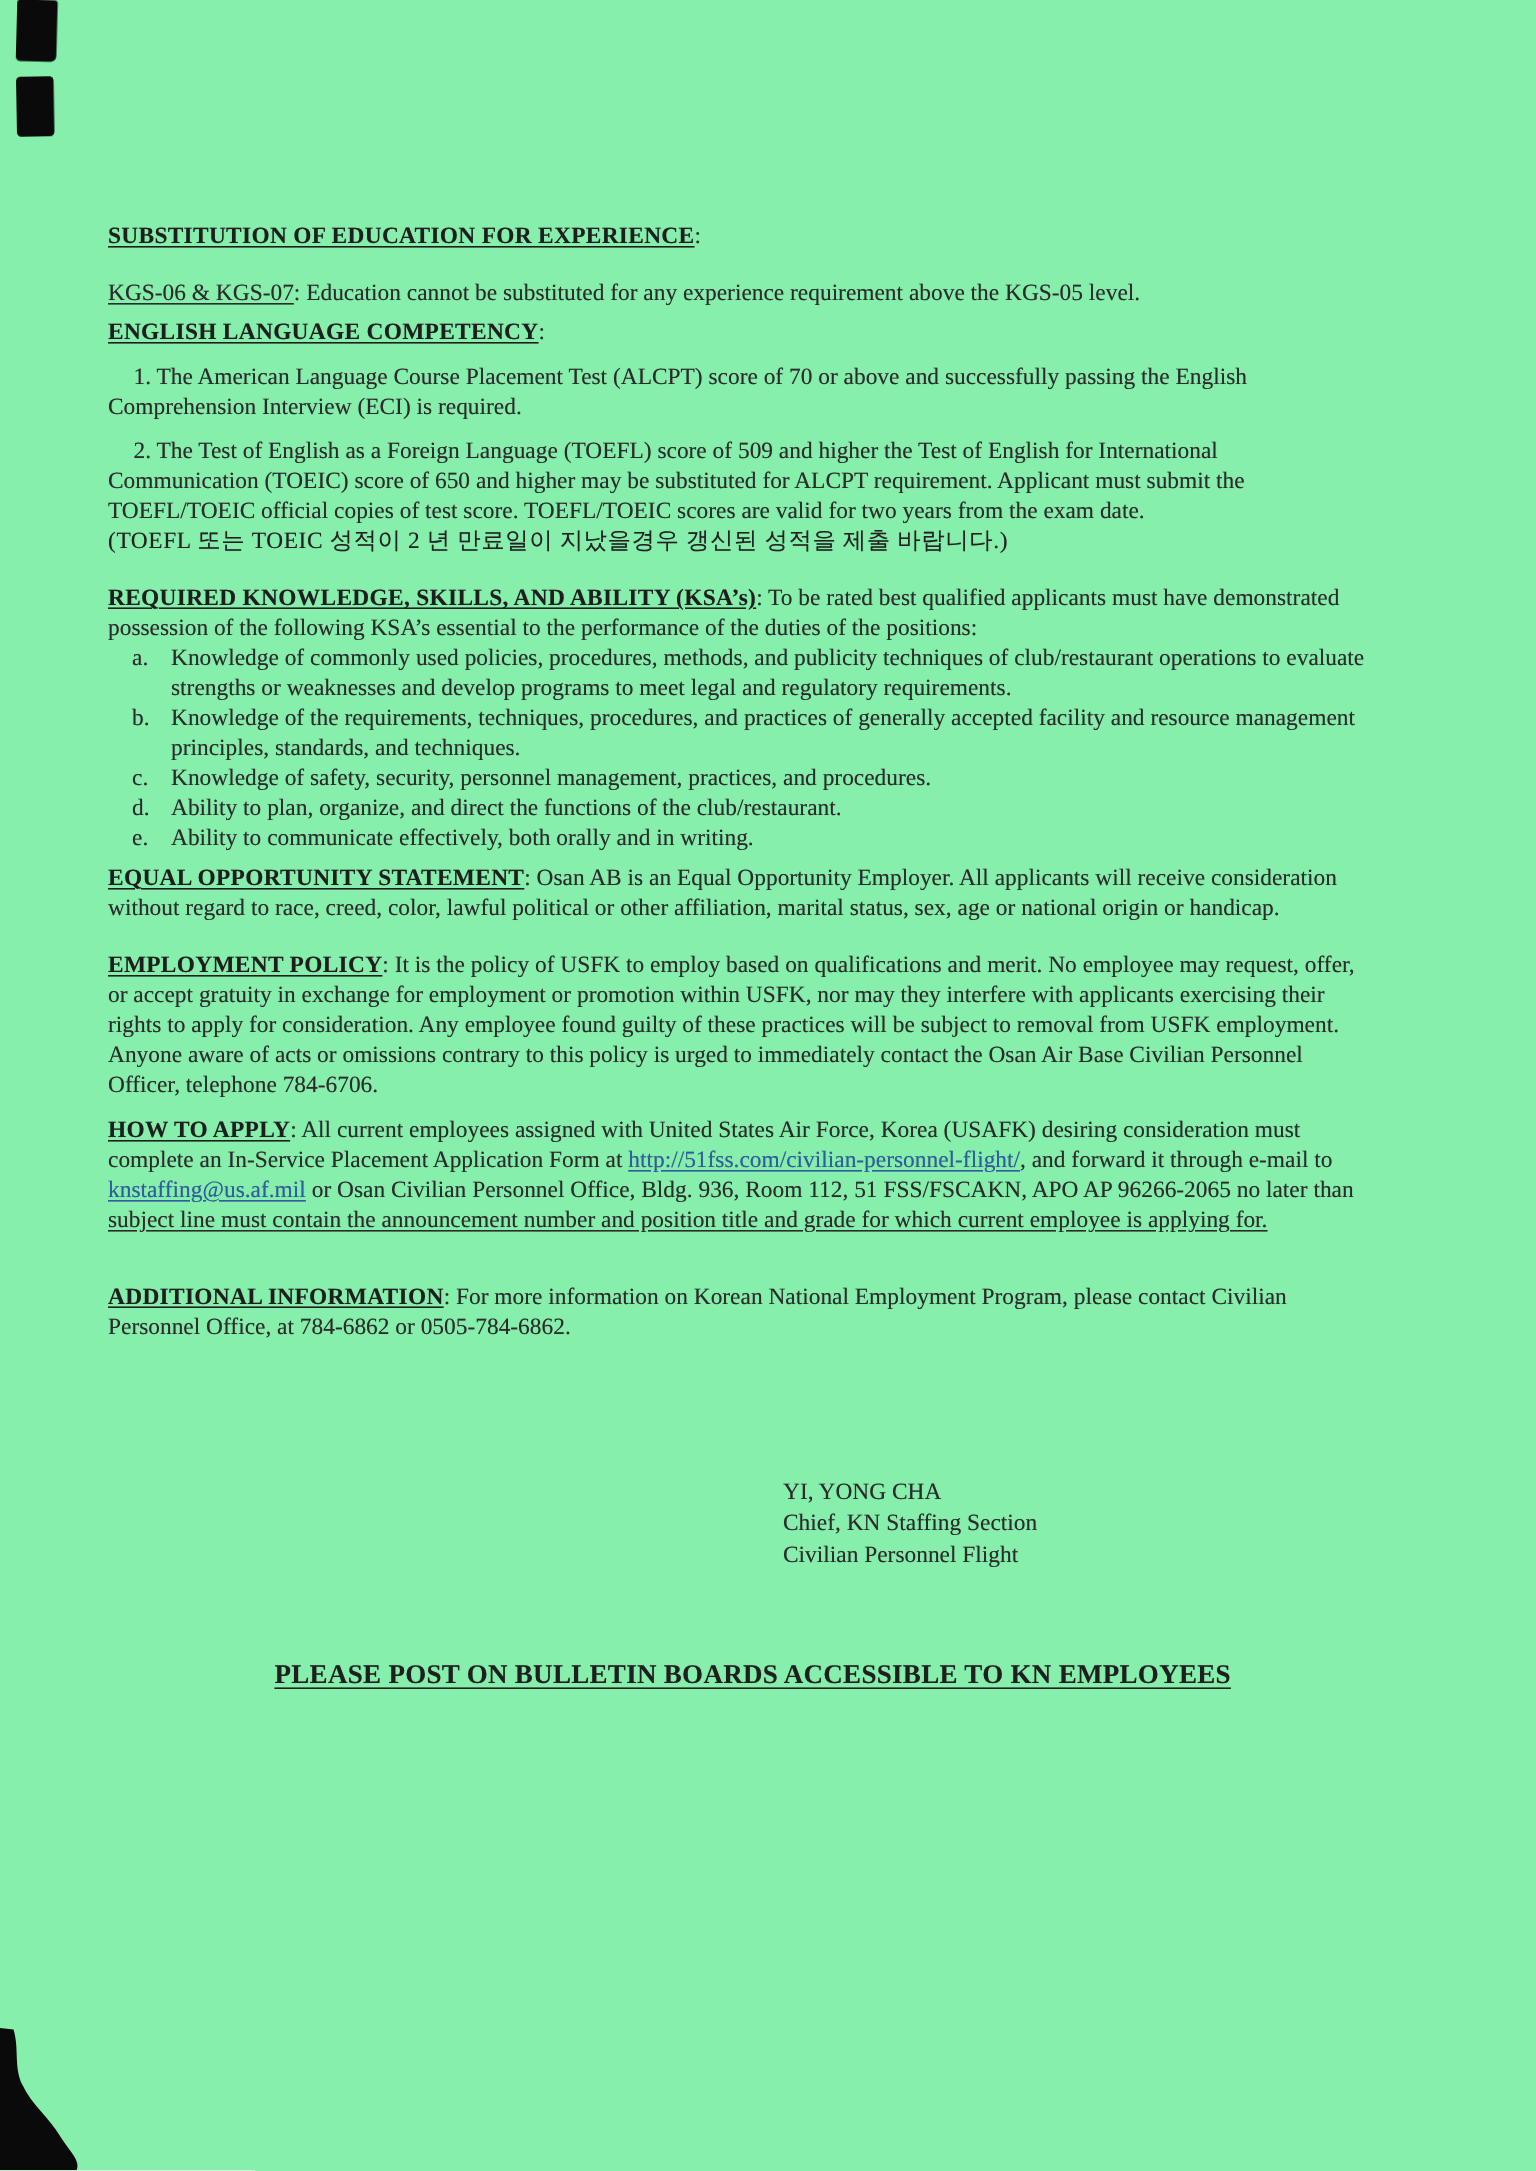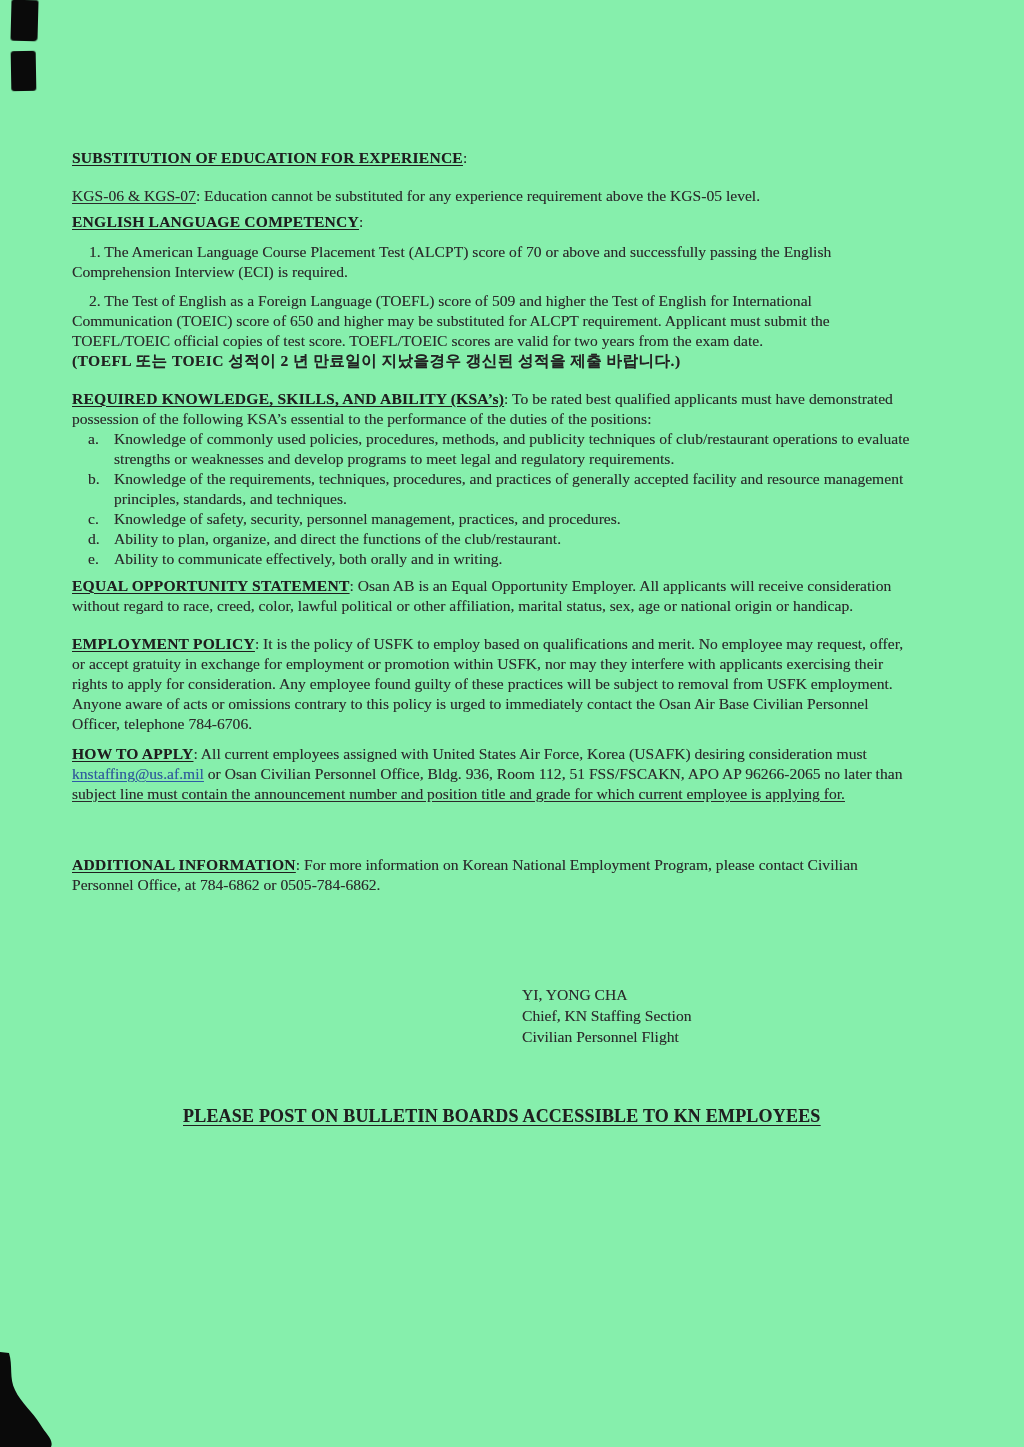--- a/index.html
+++ b/index.html
@@ -8,21 +8,21 @@
     background:#86efac;
     font-family:"Liberation Serif","DejaVu Serif",serif;
     font-size:15.6px;line-height:20px;color:#2b2b2b;
     text-shadow:0 0 0.45px rgba(60,60,60,0.45);
   }
   .sec{position:absolute;left:72px;width:884px;}
   .ln{white-space:nowrap;}
   .hu{font-weight:bold;text-decoration:underline;text-underline-offset:2px;color:#1e1e1e;letter-spacing:0.2px;}
   .uu{text-decoration:underline;text-underline-offset:2px;}
   .lk{color:#2e5ca6;text-decoration:underline;text-underline-offset:2px;cursor:pointer;}
-  .b{font-weight:bold;}
+  .b{font-weight:normal;}
   .indent{padding-left:17px;}
   .kr{font-family:"Liberation Serif","DejaVu Sans",sans-serif;letter-spacing:0.4px;color:#222;}
   .item{display:flex;}
   .item .ltr{flex:0 0 42px;width:42px;padding-left:16px;box-sizing:border-box;}
   .item .itx{flex:1 1 auto;}
   .sig{position:absolute;left:498px;top:984px;line-height:21px;margin-left:24px;}
   .footer{
     position:absolute;left:183px;top:1106px;
     font-size:18px;font-weight:bold;letter-spacing:0.2px;color:#1f1f1f;
     text-decoration:underline;text-underline-offset:3px;white-space:nowrap;
@@ -114,20 +114,21 @@
   <div class="sec" style="top:634px">
     <div class="ln"><span class="hu">EMPLOYMENT POLICY</span><span>:  It is the policy of USFK to employ based on qualifications and merit.  No employee may request, offer,</span></div>
     <div class="ln">or accept gratuity in exchange for employment or promotion within USFK, nor may they interfere with applicants exercising their</div>
     <div class="ln">rights to apply for consideration.  Any employee found guilty of these practices will be subject to removal from USFK employment.</div>
     <div class="ln">Anyone aware of acts or omissions contrary to this policy is urged to immediately contact the Osan Air Base Civilian Personnel</div>
     <div class="ln">Officer, telephone 784-6706.</div>
   </div>
 
   <div class="sec" style="top:744px">
     <div class="ln"><span class="hu">HOW TO APPLY</span><span>: All current employees assigned with United States Air Force, Korea (USAFK) desiring consideration must</span></div>
+    <div class="ln"><span>complete an In-Service Placement Application Form at </span><span class="lk">http://51fss.com/civilian-personnel-flight/</span><span>, and forward it through e-mail to</span></div>
     <div class="ln"><span class="lk">knstaffing@us.af.mil</span><span> or Osan Civilian Personnel Office, Bldg. 936, Room 112, 51 FSS/FSCAKN, APO AP 96266-2065 no later than</span></div>
     <div class="ln"><span class="uu">subject line must contain the announcement number and position title and grade for which current employee is applying for.</span></div>
   </div>
 
   <div class="sec" style="top:855px">
     <div class="ln"><span class="hu">ADDITIONAL INFORMATION</span><span>:  For more information on Korean National Employment Program, please contact Civilian</span></div>
     <div class="ln">Personnel Office, at 784-6862 or 0505-784-6862.</div>
   </div>
 
   <div class="sig">

